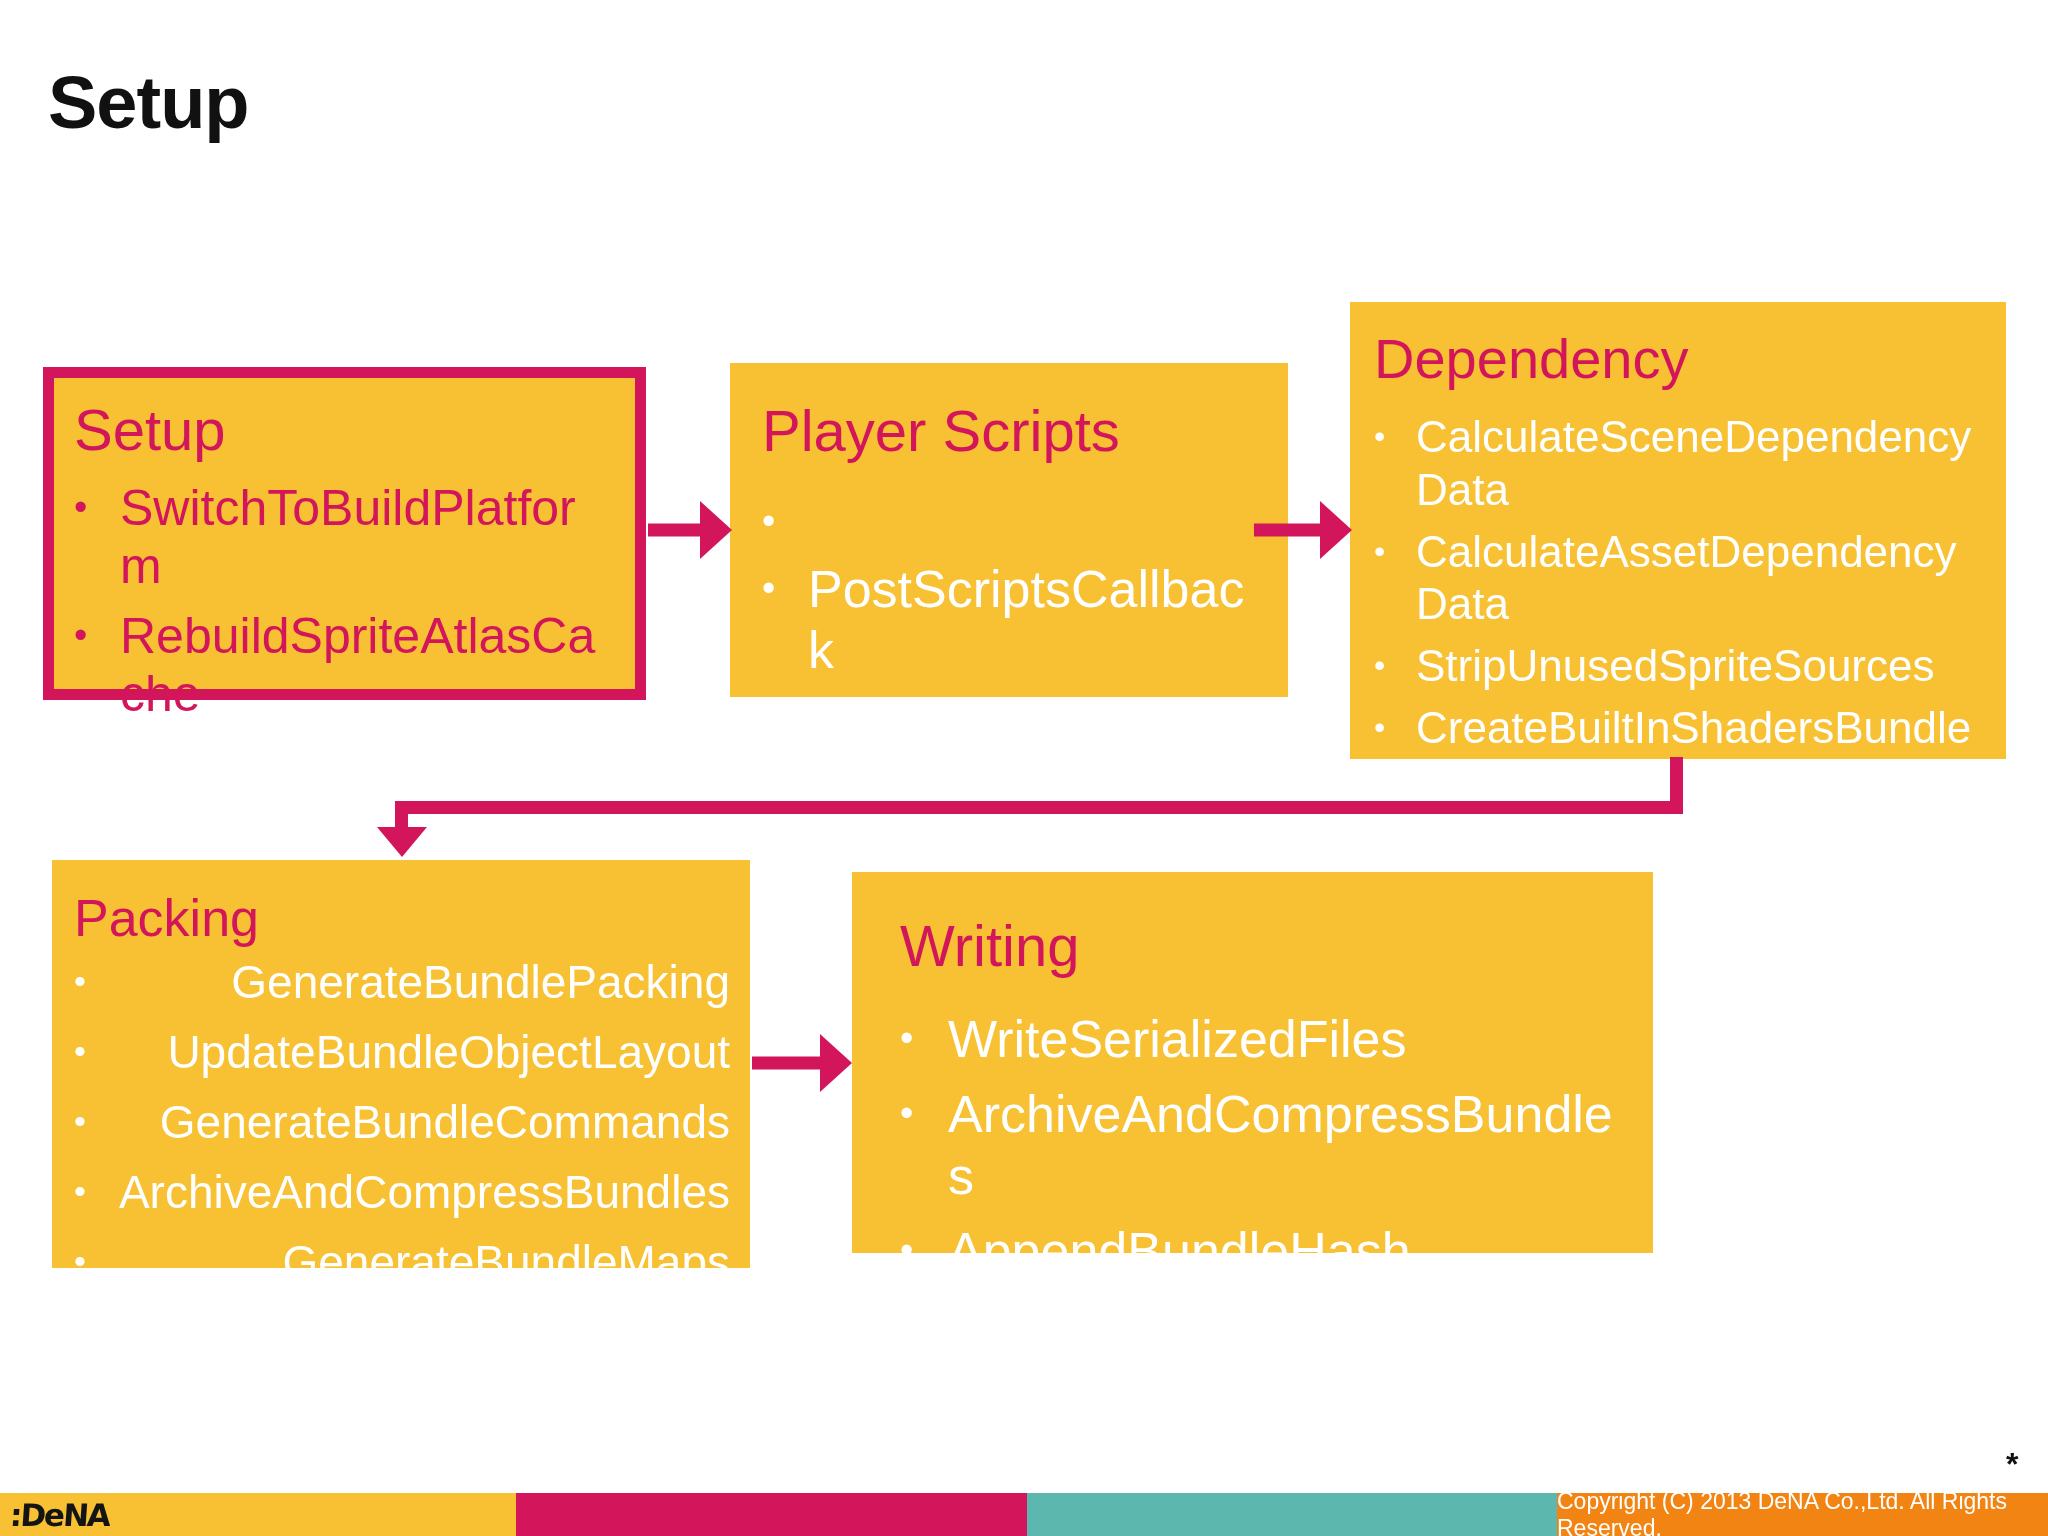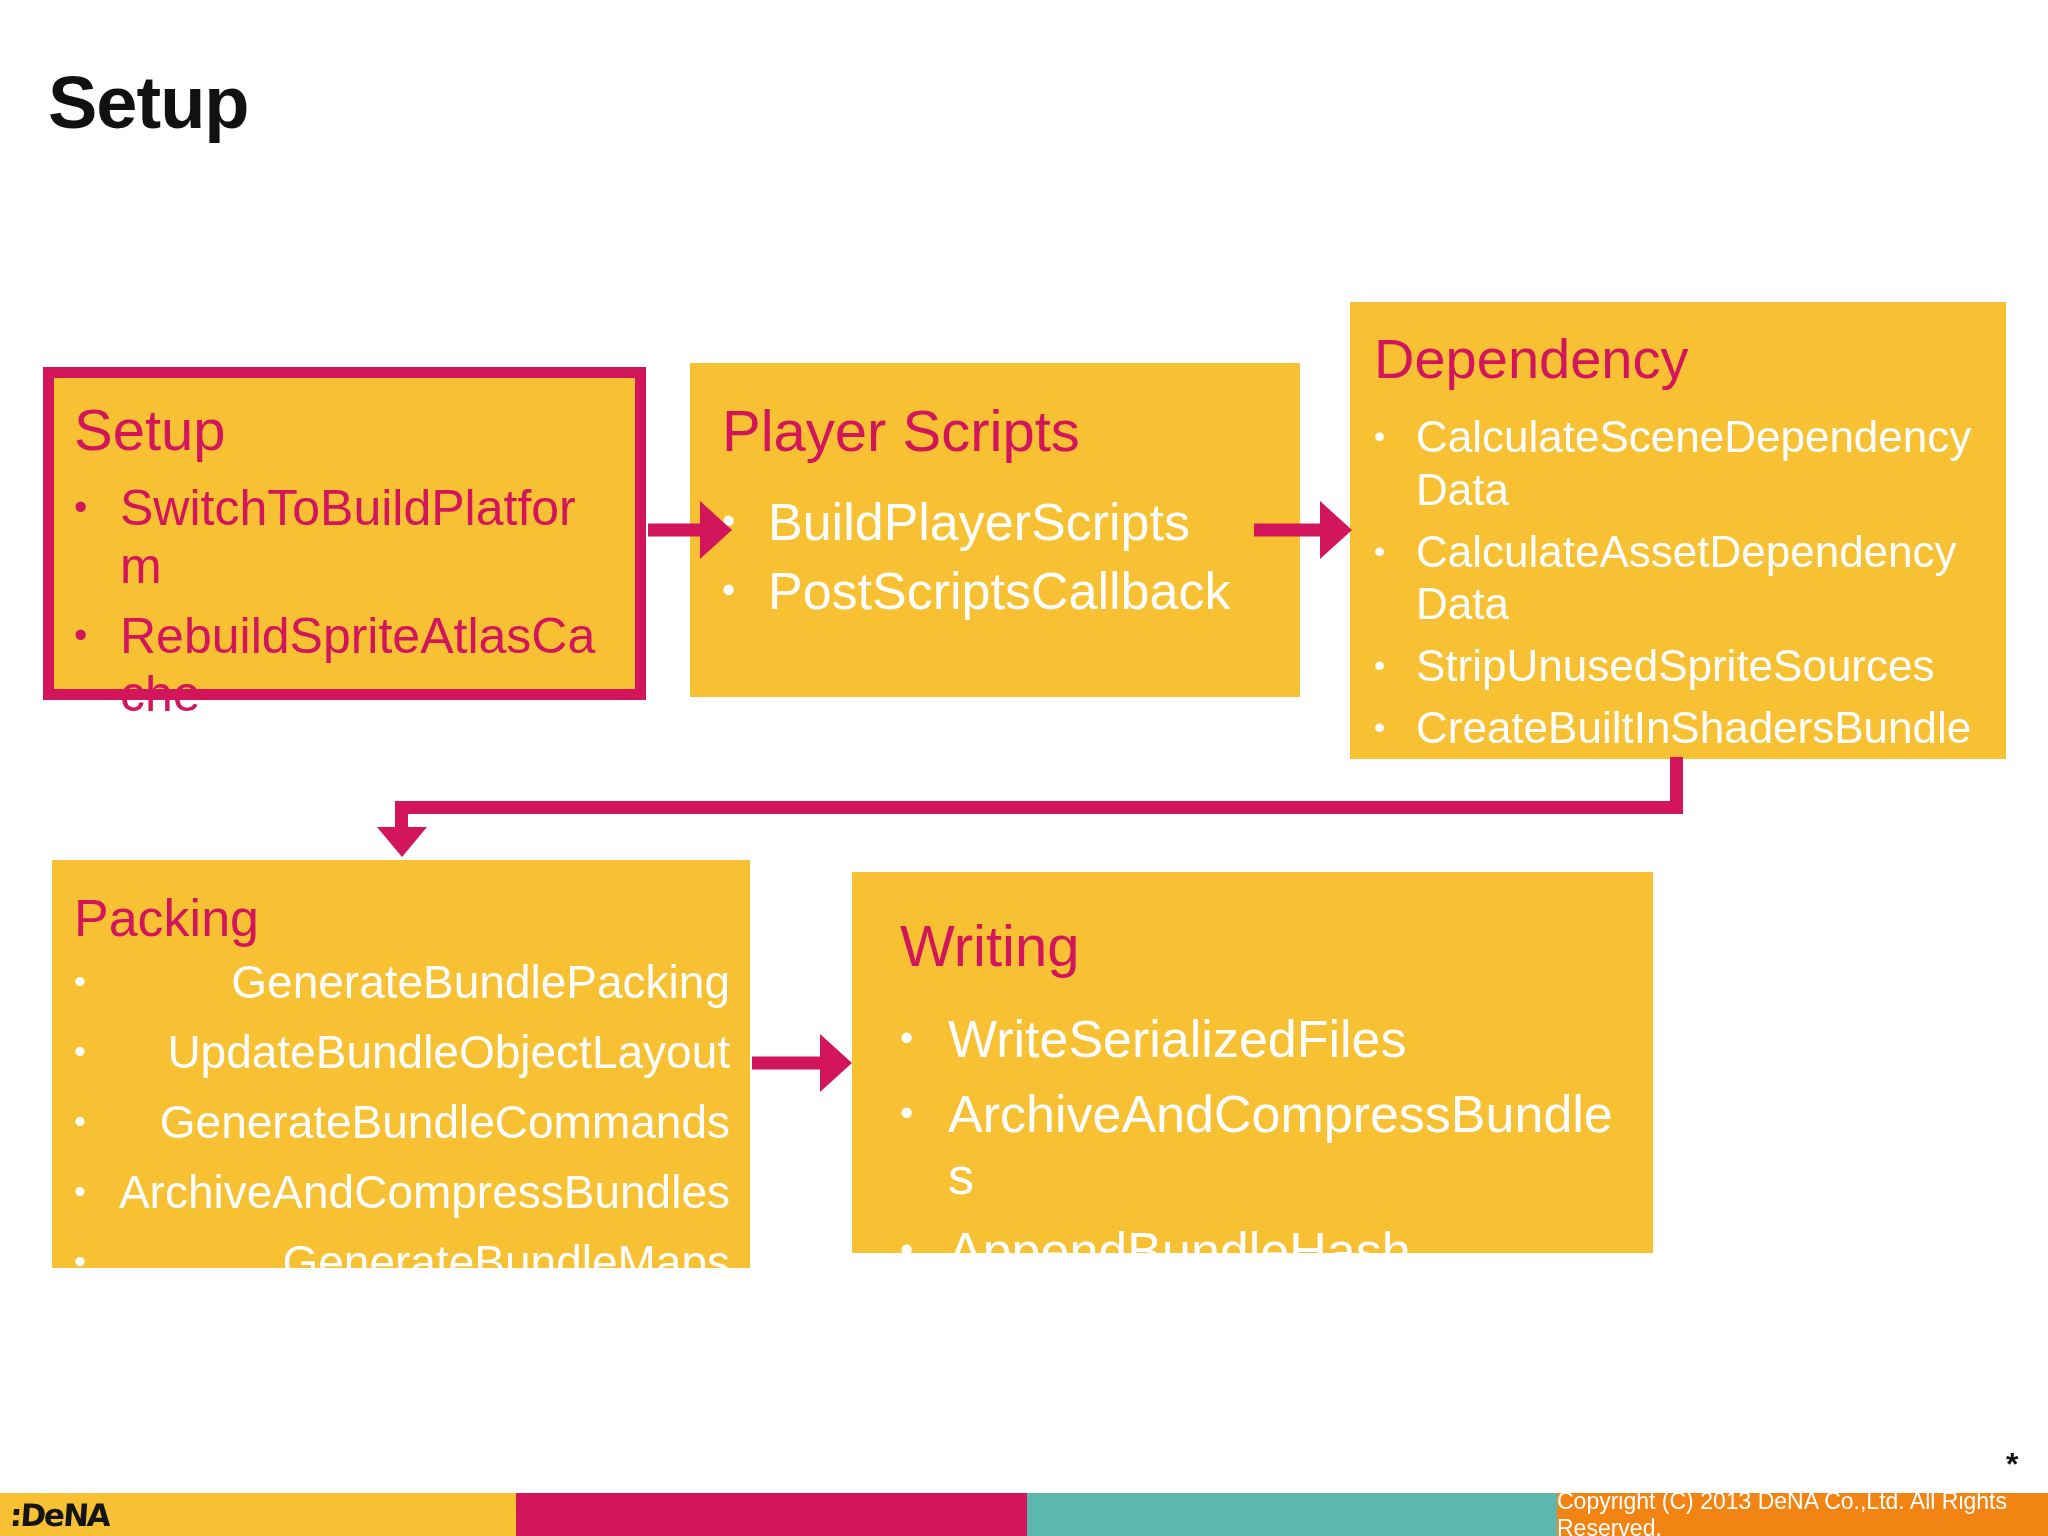--- a/index.html
+++ b/index.html
@@ -39,21 +39,21 @@
     left:43px; top:367px; width:603px; height:333px;
     border:11px solid var(--accent_crimson,#D3165C);
     padding:18px 20px 0 20px;
   }
   .box-setup .box-title { font-size:58px; margin-bottom:16px; }
   .box-setup .bullet-row { color:var(--accent_crimson,#D3165C); margin-bottom:12px; }
   .box-setup .bullet-text { font-size:50px; line-height:1.16; }
   .box-setup .bullet-dot { width:46px; font-size:38px; line-height:1.5; }
 
   .box-player_scripts {
-    left:690px; top:363px; width:610px; height:334px;
+    left:730px; top:363px; width:558px; height:334px;
     padding:34px 30px 15px 32px;
   }
   .box-player_scripts .box-title { font-size:58px; margin-bottom:28px; }
   .box-player_scripts .bullet-row { color:var(--bullet_text_white,#fff); margin-bottom:8px; }
   .box-player_scripts .bullet-text { font-size:52px; line-height:1.18; }
   .box-player_scripts .bullet-dot { width:46px; font-size:38px; line-height:1.55; color:#fff; }
 
   .box-dependency {
     left:1350px; top:302px; width:656px; height:457px;
     padding:24px 24px 0 24px;
@@ -153,21 +153,20 @@
           <span class="bullet-text">RebuildSpriteAtlasCache</span>
         </div>
       </div>
   </div>
 
   <div class="box box-player_scripts">
     <div class="box-title">Player Scripts</div>
     <div class="bullets">
         <div class="bullet-row">
           <span class="bullet-dot">•</span>
-          <span class="bullet-text">BuildPlayerScripts</span>
         </div>
         <div class="bullet-row">
           <span class="bullet-dot">•</span>
           <span class="bullet-text">PostScriptsCallback</span>
         </div>
       </div>
   </div>
 
   <div class="box box-dependency">
     <div class="box-title">Dependency</div>

